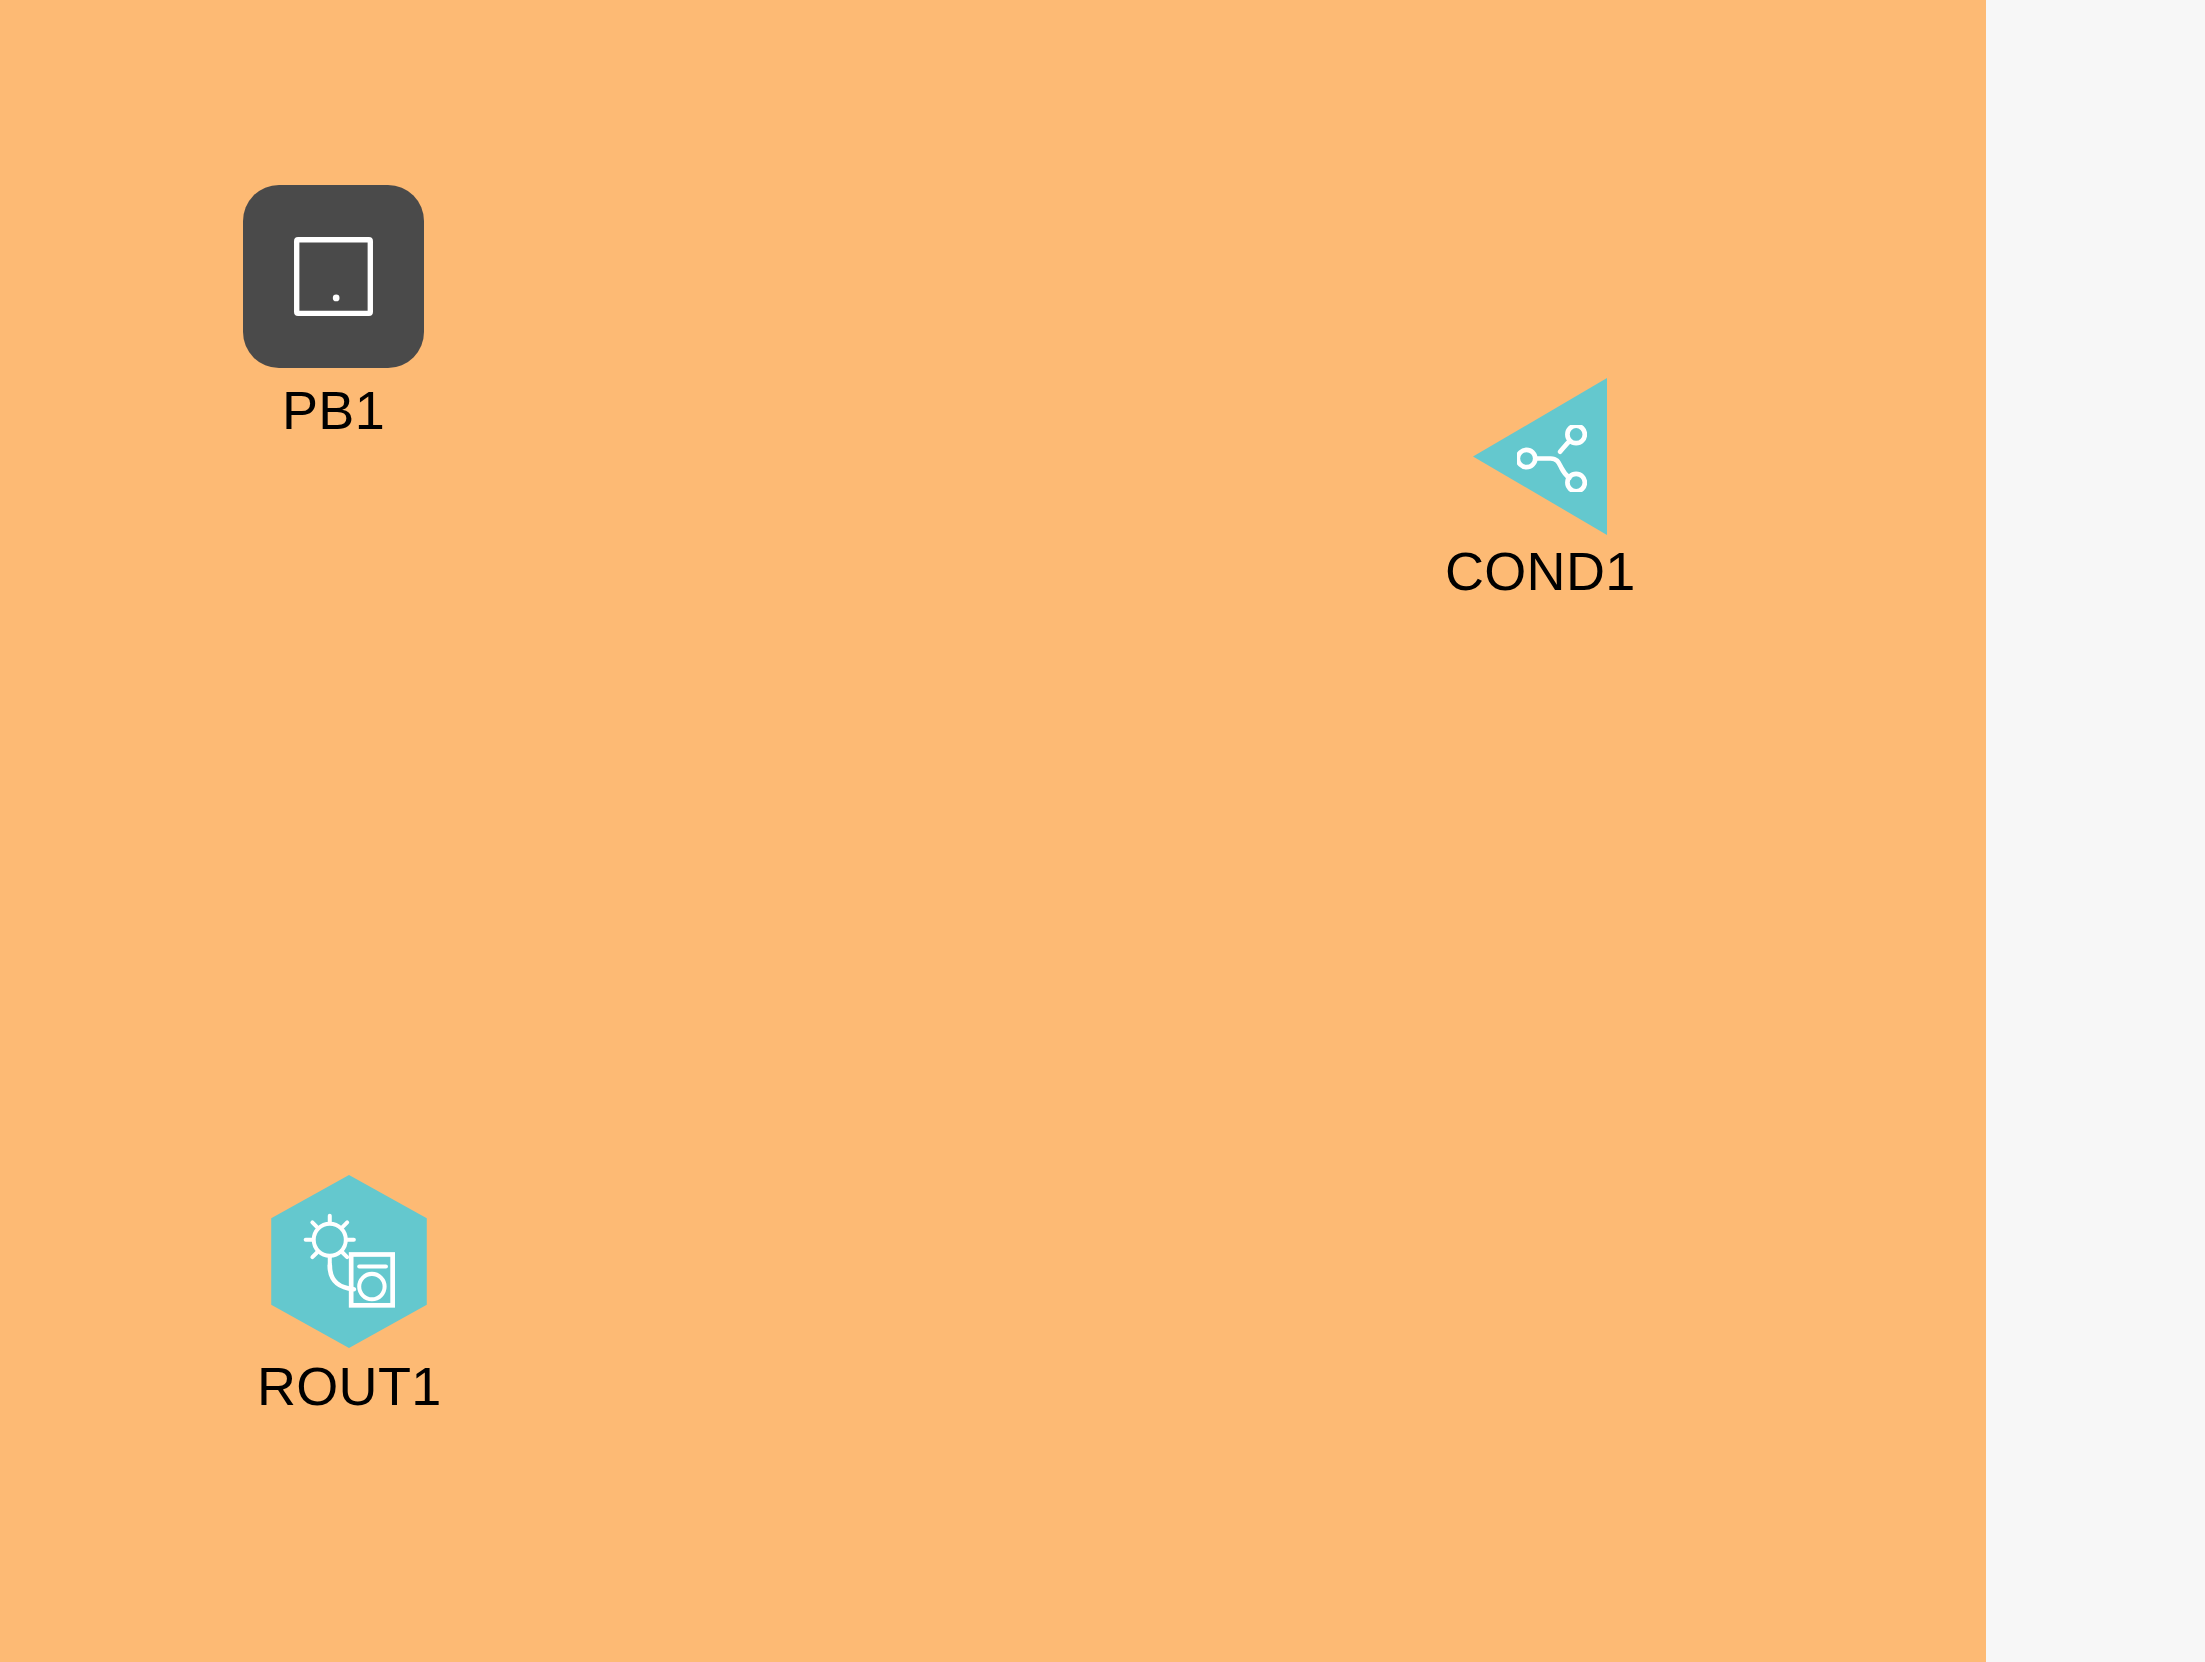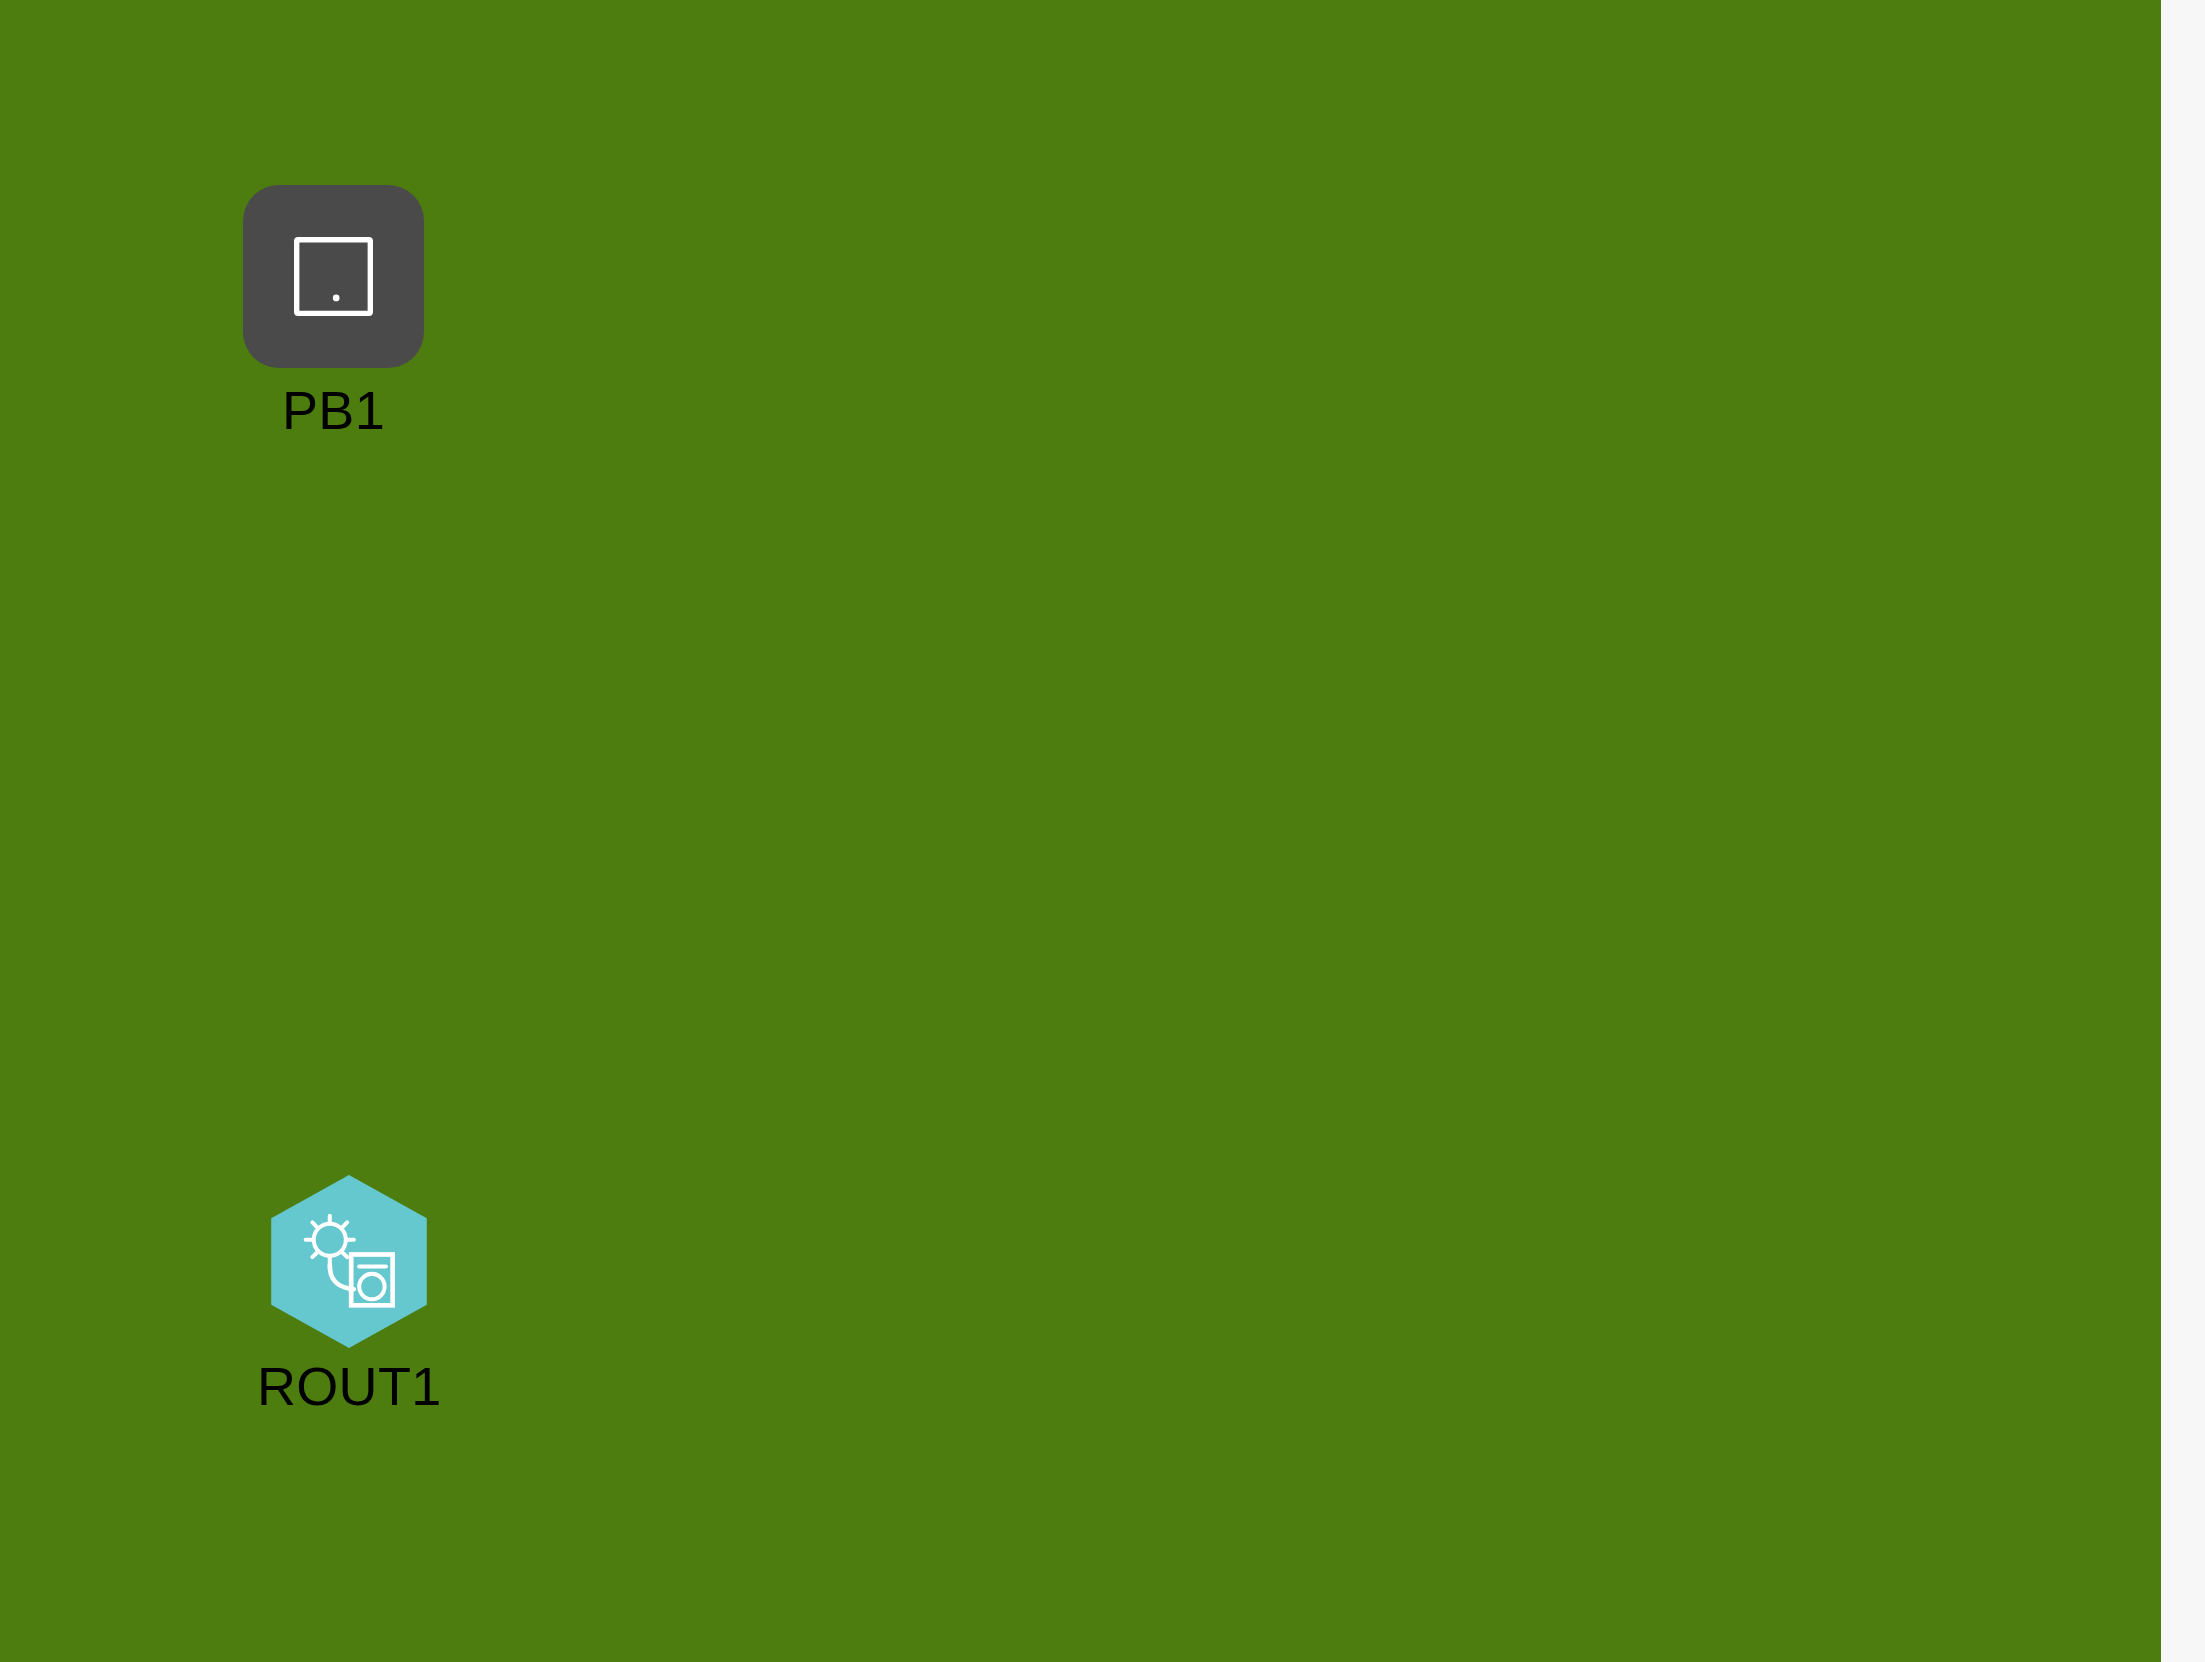--- a/index.html
+++ b/index.html
@@ -12,23 +12,23 @@
     height: 1662px;
     background: #f7f7f7;
     font-family: "Liberation Sans", sans-serif;
     overflow: hidden;
     position: relative;
   }
   #canvas {
     position: absolute;
     left: 0;
     top: 0;
-    width: 2161px;
+    width: 1986px;
     height: 1662px;
-    background: #4d7c0f;
+    background: #fdba74;
   }
 
   .node {
     position: absolute;
     display: flex;
     flex-direction: column;
     align-items: center;
   }
 
   .shape {
@@ -141,20 +141,37 @@
         <svg width="91" height="91" viewBox="0 0 136 136" fill="none">
           <rect x="13" y="13" width="110" height="110" rx="2" stroke="#ffffff" stroke-width="8"></rect>
           <circle cx="72" cy="100" r="5" fill="#ffffff"></circle>
         </svg>
       </span>
     </div>
     <div class="node-label">PB1</div>
   </div>
 
 
+  <div class="node" id="node-cond1">
+    <div class="shape">
+      <svg class="tri" viewBox="0 0 200 234">
+        <polygon points="0,117 200,0 200,234" fill="#64c8ce"></polygon>
+      </svg>
+      <span class="glyph">
+        <svg width="70" height="67" viewBox="0 0 104 100" fill="none" stroke="#ffffff" stroke-width="7" stroke-linecap="round">
+          <circle cx="14" cy="50" r="13"></circle>
+          <circle cx="88" cy="14" r="13"></circle>
+          <circle cx="88" cy="86" r="13"></circle>
+          <path d="M28 50 h22 C60 50 62 56 66 64 C70 72 74 76 78 79"></path>
+          <path d="M64 40 C70 33 74 28 78 24"></path>
+        </svg>
+      </span>
+    </div>
+    <div class="node-label">COND1</div>
+  </div>
 
 
   <div class="node" id="node-rout1">
     <div class="shape">
       <svg class="hex" viewBox="0 0 232 258">
         <polygon points="116,0 232,64.5 232,193.5 116,258 0,193.5 0,64.5" fill="#64c8ce"></polygon>
       </svg>
       <span class="glyph">
         <svg width="99" height="95" viewBox="0 0 148 142" fill="none" stroke="#ffffff" stroke-width="6" stroke-linecap="round">
           <circle cx="46" cy="40" r="24"></circle>

